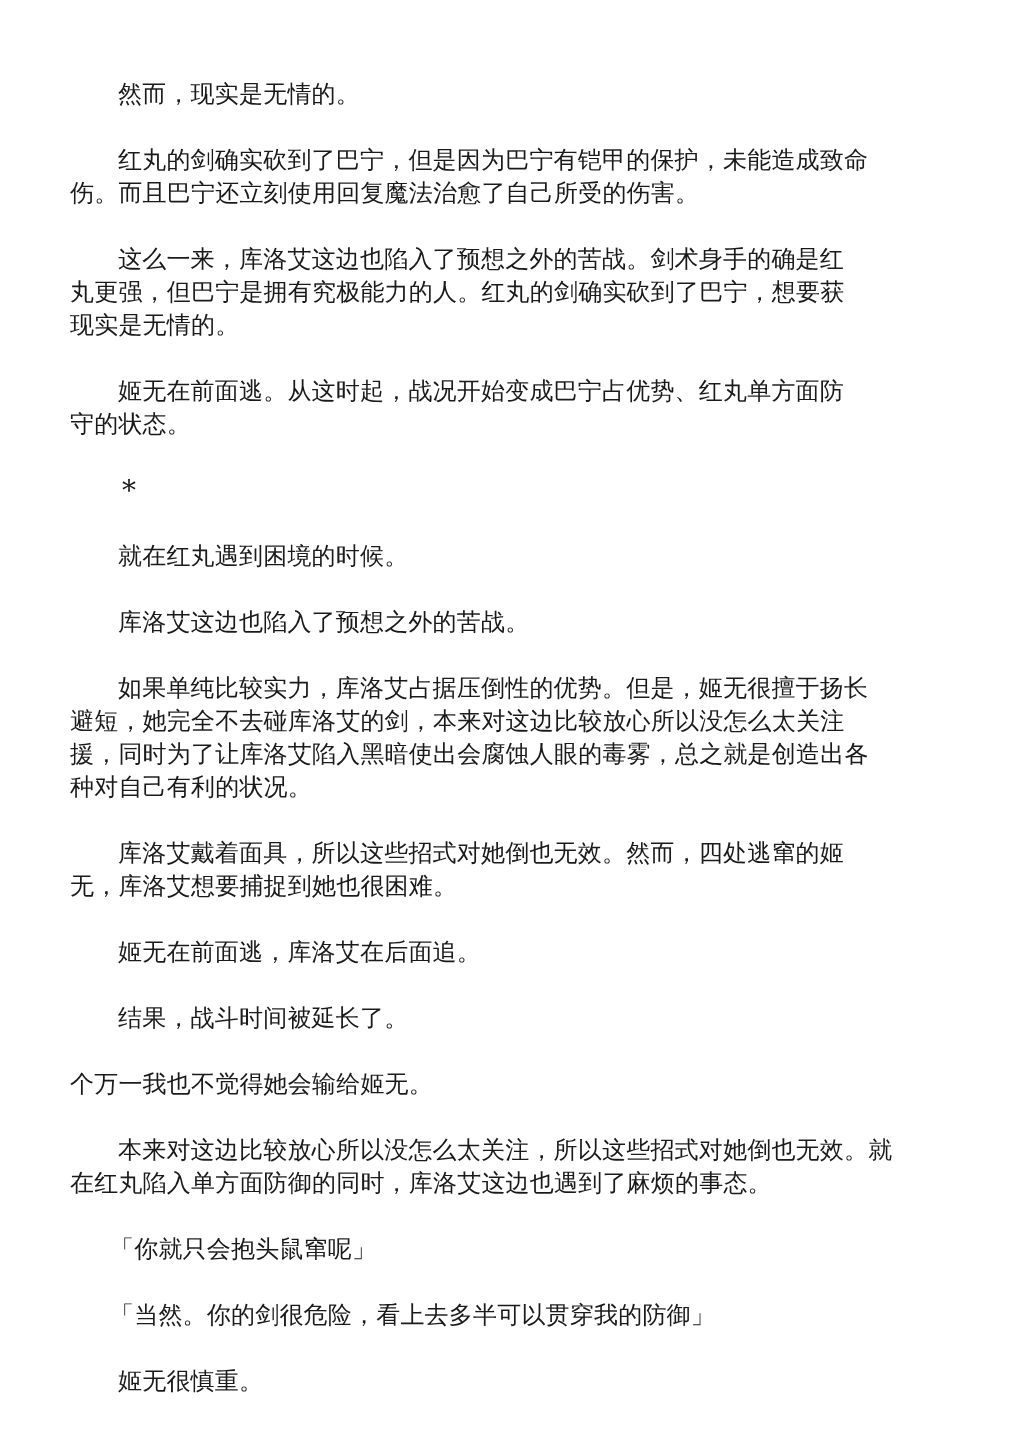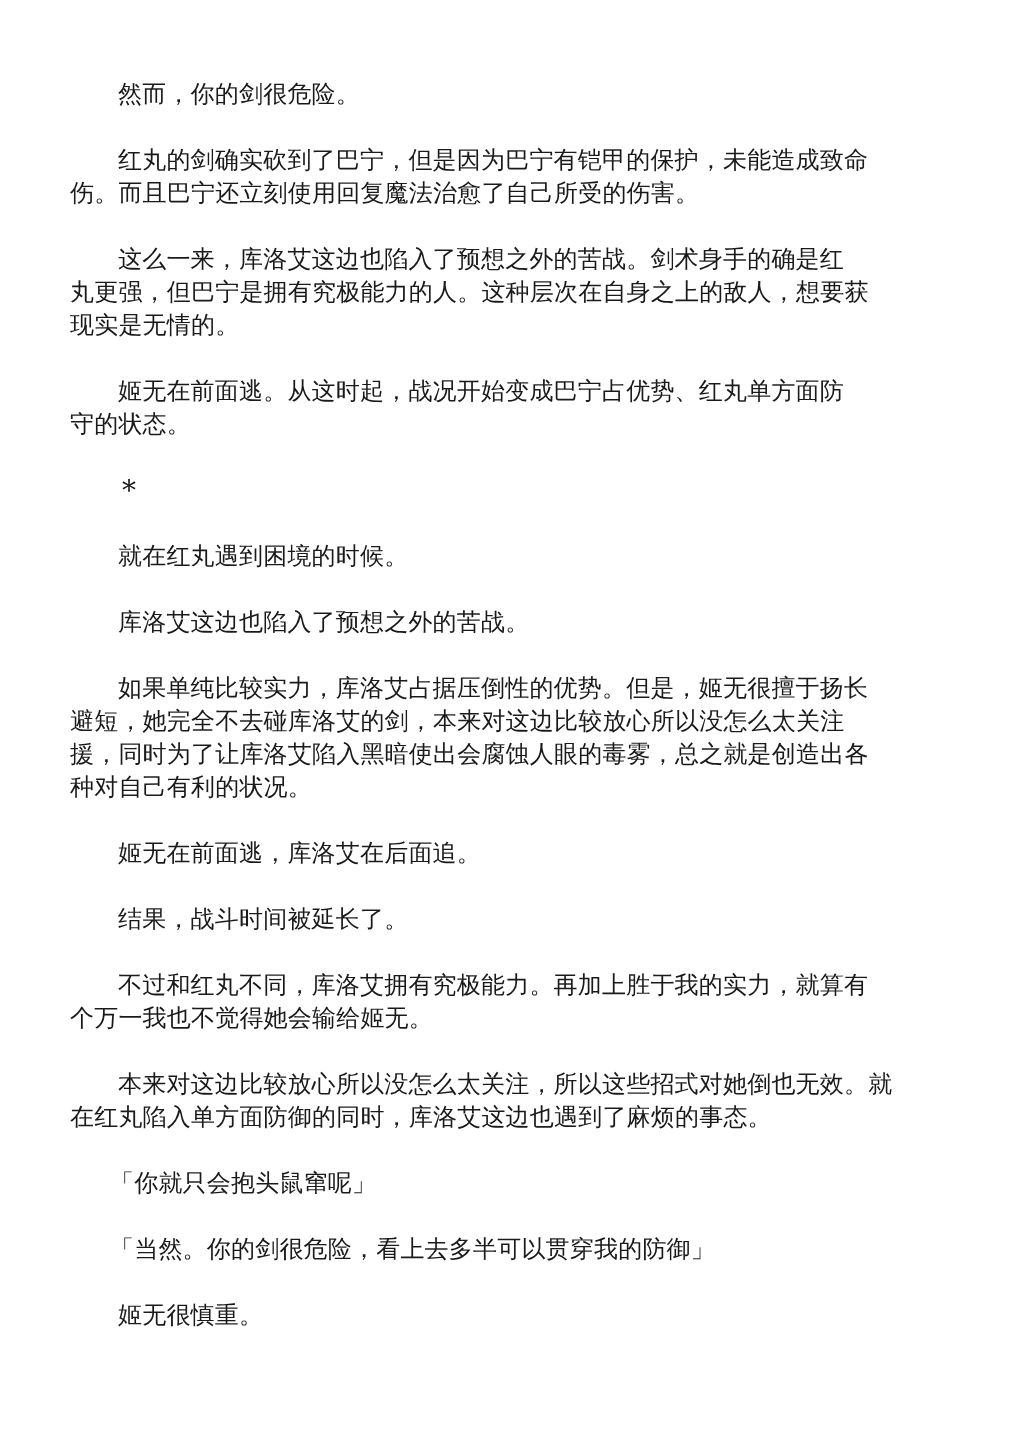--- a/index.html
+++ b/index.html
@@ -42,31 +42,31 @@
   .dialog {
     padding-left: 40px;
   }
 </style>
 </head>
 <body>
 
 <div class="page">
 
   <div class="para">
-    <span class="line indent">然而，你的剑很危险。</span>
+    <span class="line indent">然而，现实是无情的。</span>
   </div>
 
   <div class="para">
     <span class="line indent">红丸的剑确实砍到了巴宁，但是因为巴宁有铠甲的保护，未能造成致命</span>
     <span class="line">伤。而且巴宁还立刻使用回复魔法治愈了自己所受的伤害。</span>
   </div>
 
   <div class="para">
     <span class="line indent">这么一来，库洛艾这边也陷入了预想之外的苦战。剑术身手的确是红</span>
-    <span class="line">丸更强，但巴宁是拥有究极能力的人。这种层次在自身之上的敌人，想要获</span>
+    <span class="line">丸更强，但巴宁是拥有究极能力的人。红丸的剑确实砍到了巴宁，想要获</span>
     <span class="line">现实是无情的。</span>
   </div>
 
   <div class="para">
     <span class="line indent">姬无在前面逃。从这时起，战况开始变成巴宁占优势、红丸单方面防</span>
     <span class="line">守的状态。</span>
   </div>
 
   <div class="para">
     <span class="line star">*</span>
@@ -80,31 +80,34 @@
     <span class="line indent">库洛艾这边也陷入了预想之外的苦战。</span>
   </div>
 
   <div class="para">
     <span class="line indent">如果单纯比较实力，库洛艾占据压倒性的优势。但是，姬无很擅于扬长</span>
     <span class="line">避短，她完全不去碰库洛艾的剑，本来对这边比较放心所以没怎么太关注</span>
     <span class="line">援，同时为了让库洛艾陷入黑暗使出会腐蚀人眼的毒雾，总之就是创造出各</span>
     <span class="line">种对自己有利的状况。</span>
   </div>
 
+  <div class="para">
+    <span class="line indent">库洛艾戴着面具，所以这些招式对她倒也无效。然而，四处逃窜的姬</span>
+    <span class="line">无，库洛艾想要捕捉到她也很困难。</span>
+  </div>
 
   <div class="para">
     <span class="line indent">姬无在前面逃，库洛艾在后面追。</span>
   </div>
 
   <div class="para">
     <span class="line indent">结果，战斗时间被延长了。</span>
   </div>
 
   <div class="para">
-    <span class="line indent">不过和红丸不同，库洛艾拥有究极能力。再加上胜于我的实力，就算有</span>
     <span class="line">个万一我也不觉得她会输给姬无。</span>
   </div>
 
   <div class="para">
     <span class="line indent">本来对这边比较放心所以没怎么太关注，所以这些招式对她倒也无效。就</span>
     <span class="line">在红丸陷入单方面防御的同时，库洛艾这边也遇到了麻烦的事态。</span>
   </div>
 
   <div class="para">
     <span class="line dialog">「你就只会抱头鼠窜呢」</span>

